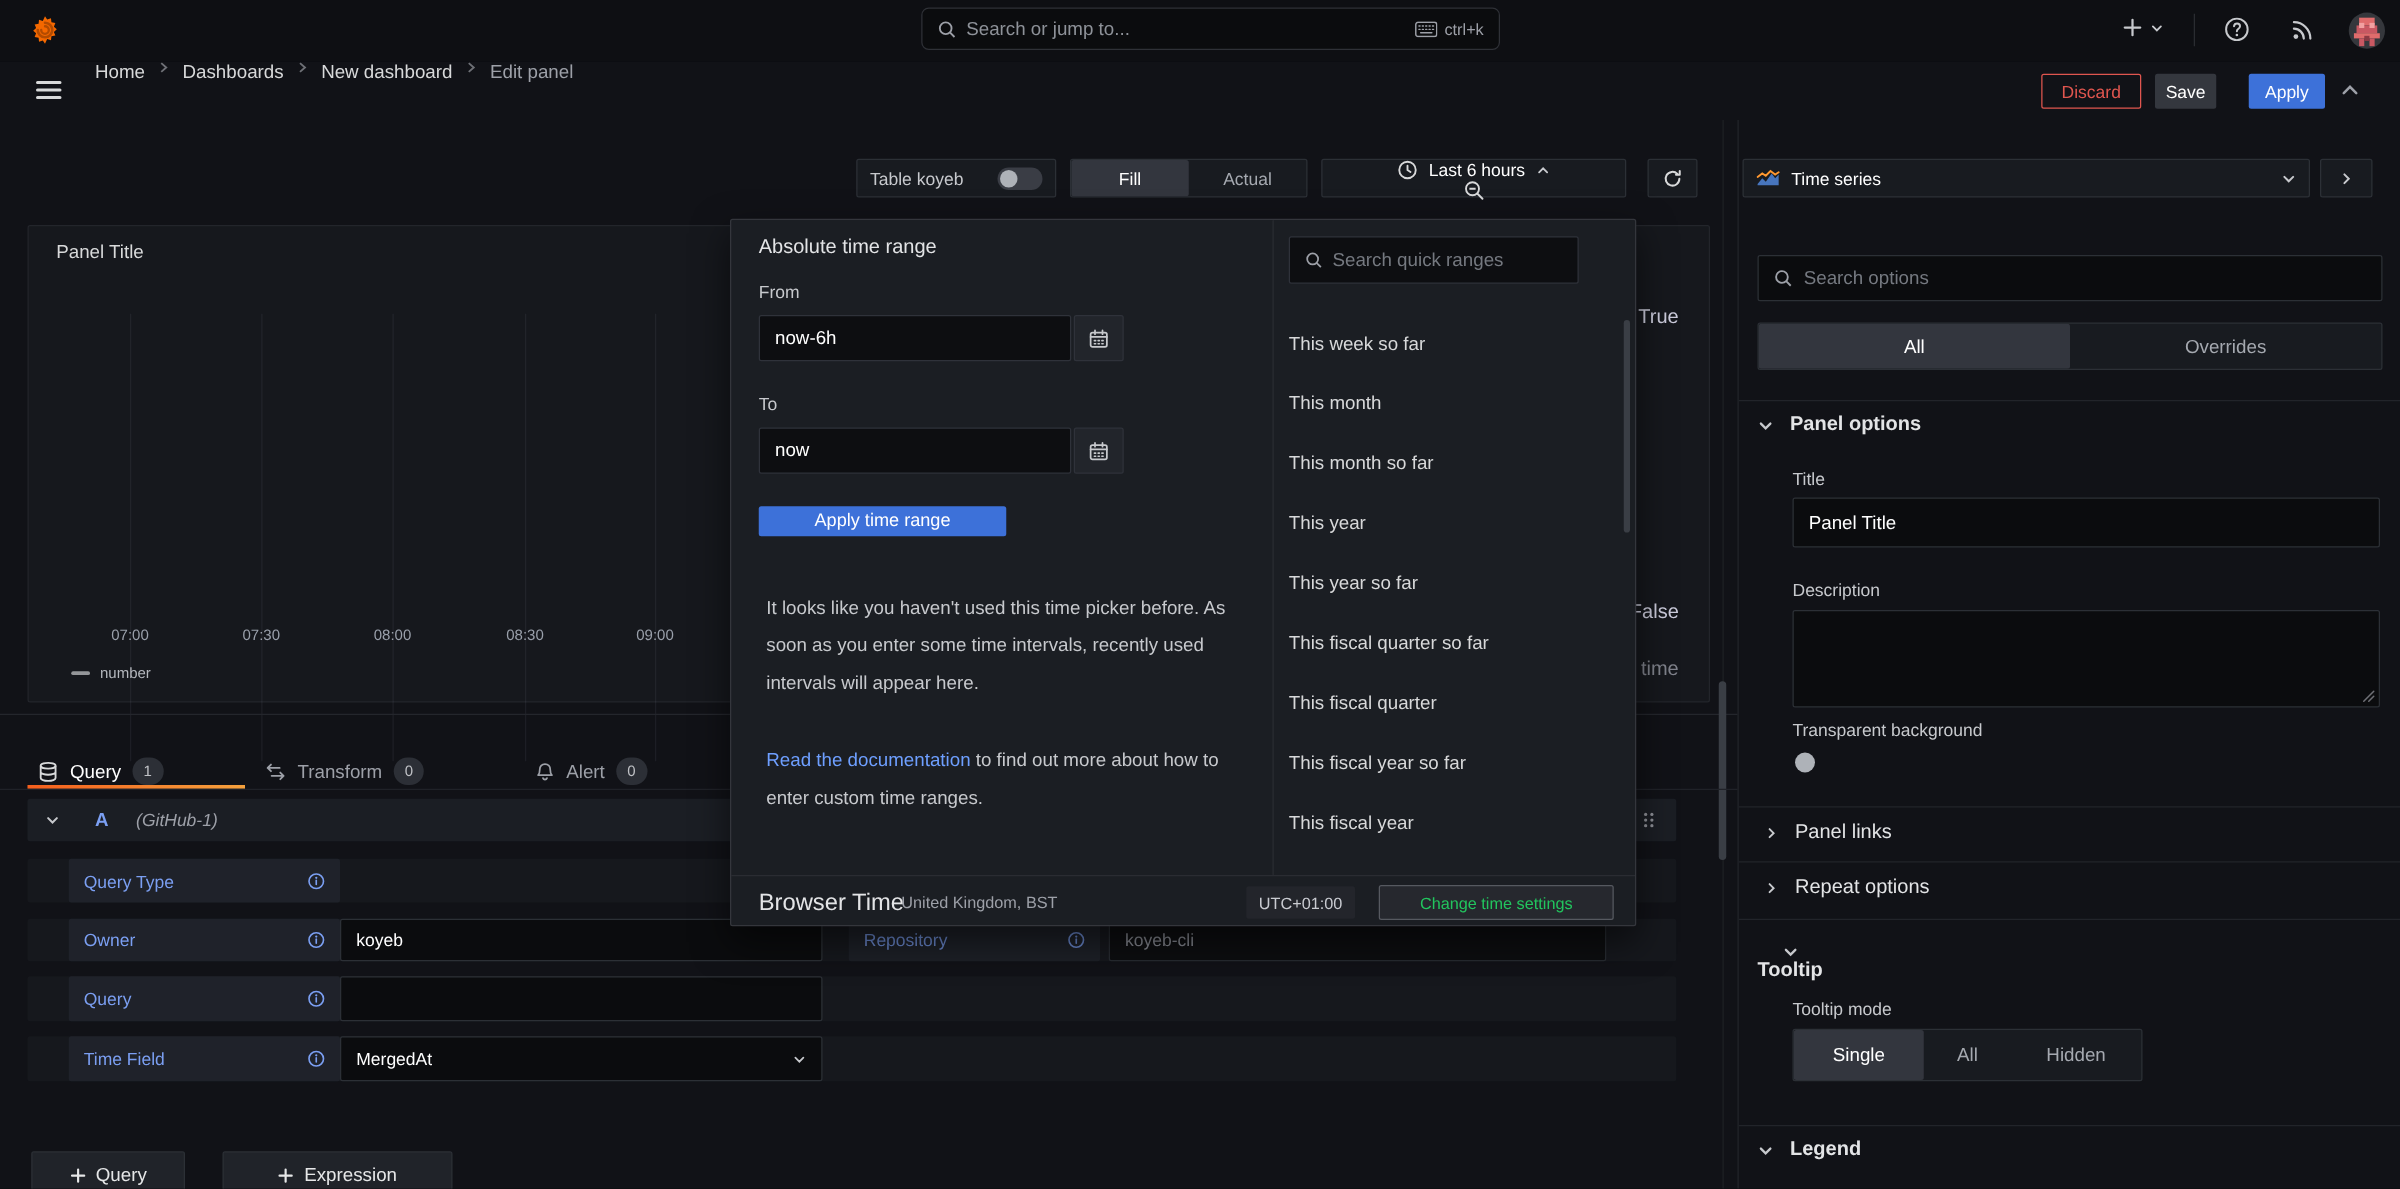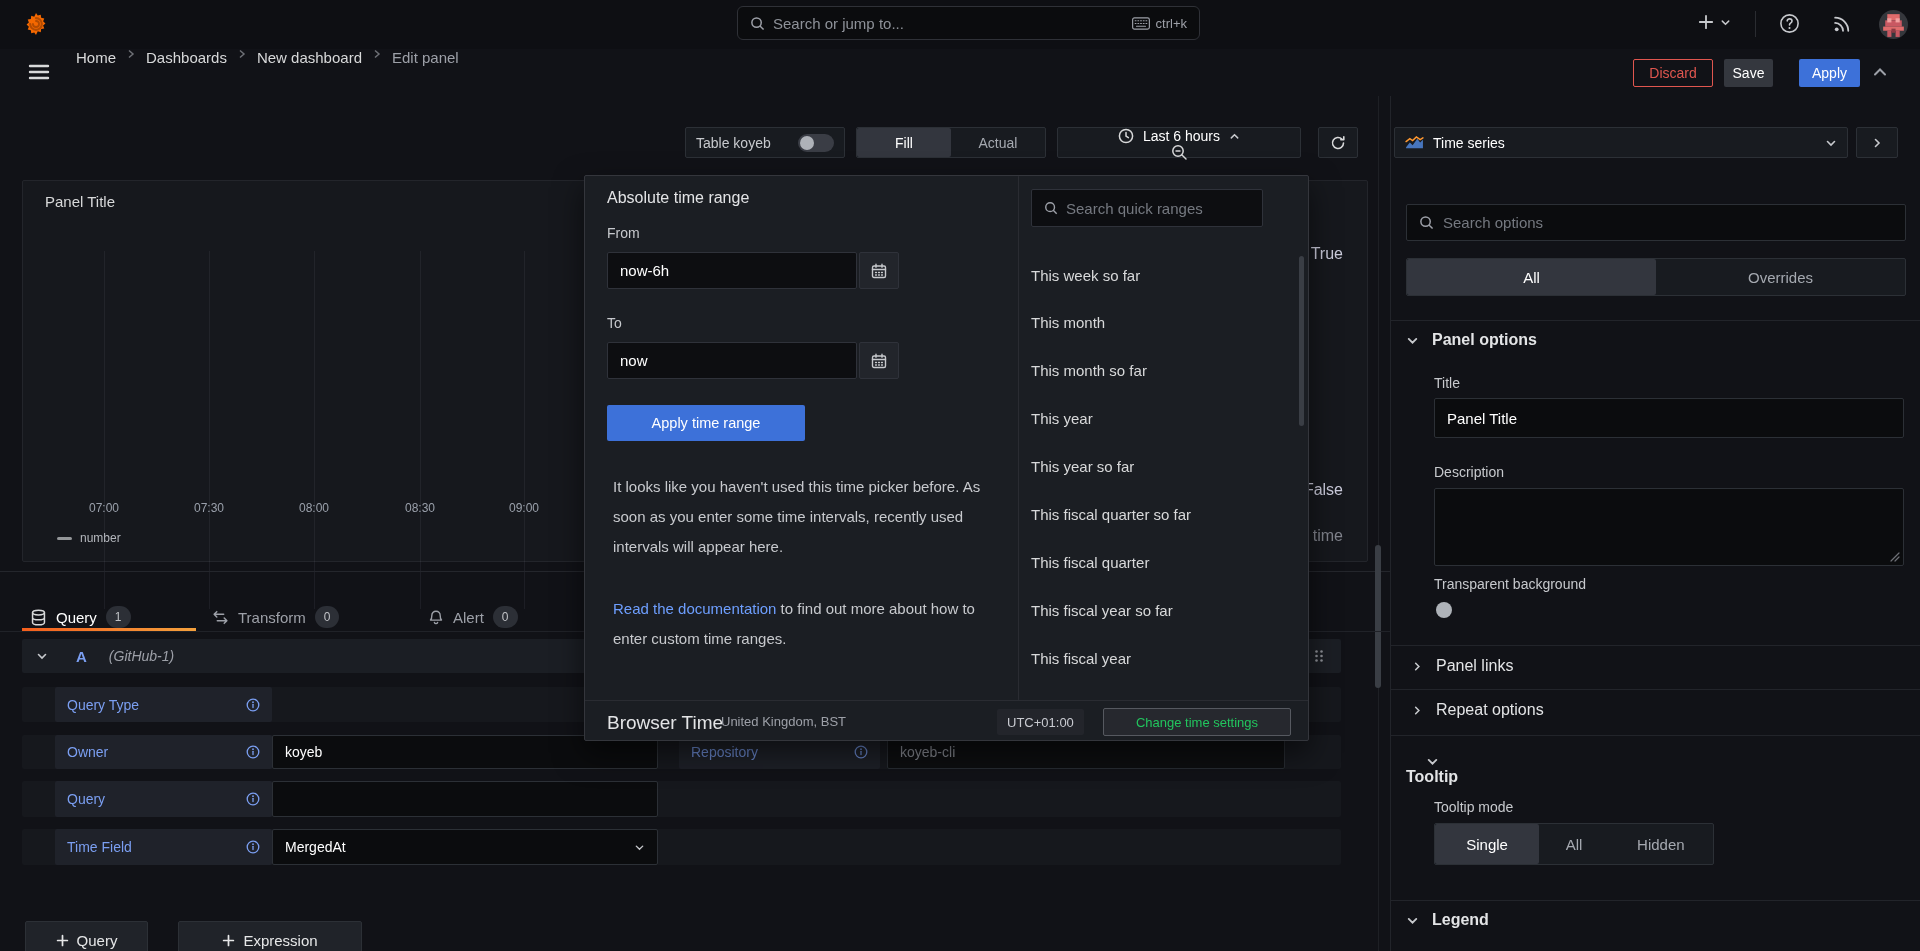--- a/index.html
+++ b/index.html
@@ -433,21 +433,21 @@
     <div class="calbtn" style="left:274px;top:166px;">
       <span>
         <svg width="16" height="16" viewBox="0 0 16 16">
             <rect x="1.5" y="3" width="13" height="11.5" rx="1.5" fill="none" stroke="#c7c9cd" stroke-width="1.4"></rect>
             <path d="M1.5 6.5h13M5 1.3v3M11 1.3v3" stroke="#c7c9cd" stroke-width="1.4" stroke-linecap="round"></path>
             <path d="M4.5 9.5h1M7.5 9.5h1M10.5 9.5h1M4.5 12h1M7.5 12h1M10.5 12h1" stroke="#c7c9cd" stroke-width="1.3" stroke-linecap="round"></path>
           </svg>
       </span>
     </div>
 
-    <div class="btn btn-apply abs" style="left:22px;top:229px;width:198px;height:36px;font-size:14.5px;">Apply time range</div>
+    <div class="btn btn-apply abs" style="left:22px;top:229px;width:198px;height:24px;font-size:14.5px;">Apply time range</div>
 
     <div class="helptxt" style="top:296px;">It looks like you haven't used this time picker before. As soon as you enter some time intervals, recently used intervals will appear here.</div>
     <div class="helptxt" style="top:418px;">
       <span style="color:#6e9fff;cursor:pointer;">Read the documentation</span><span> to find out more about how to enter custom time ranges.</span>
     </div>
 
     <div class="tp vdiv" style="position:absolute;box-shadow:none;border:none;background:#2a2c32;left:433px;top:0;width:1px;height:524px;"></div>
 
     <div class="input abs" style="left:446px;top:13px;width:232px;height:38px;gap:8px;">
       <span>

